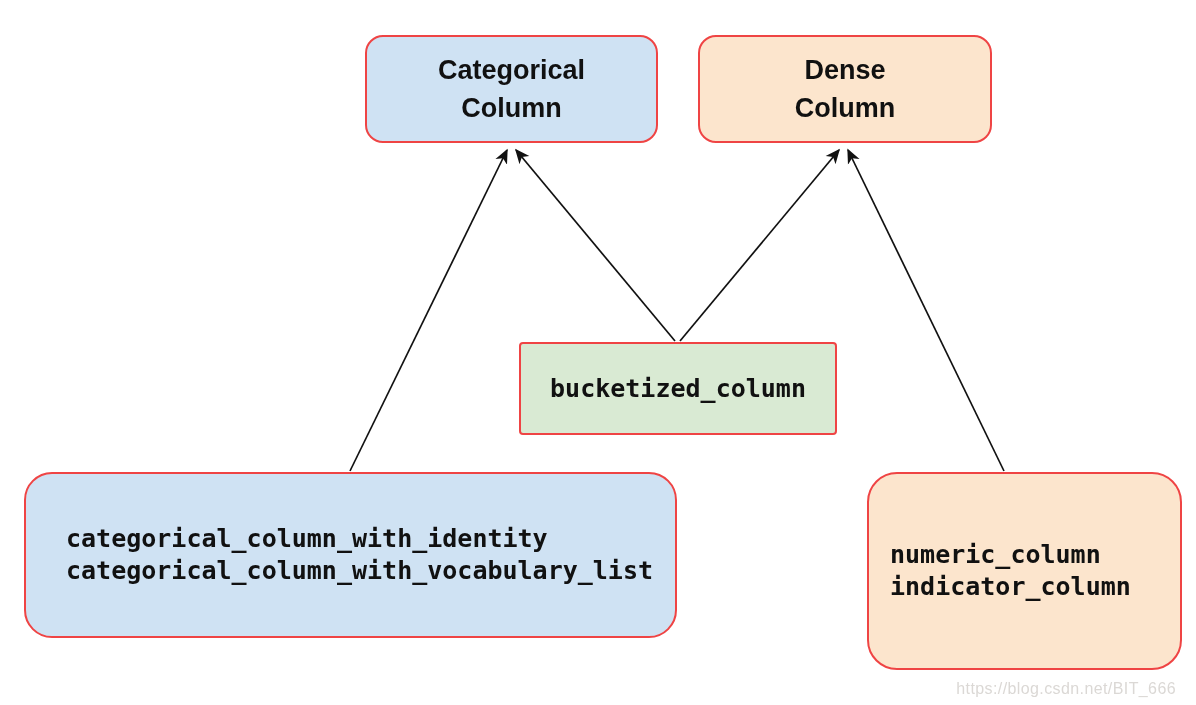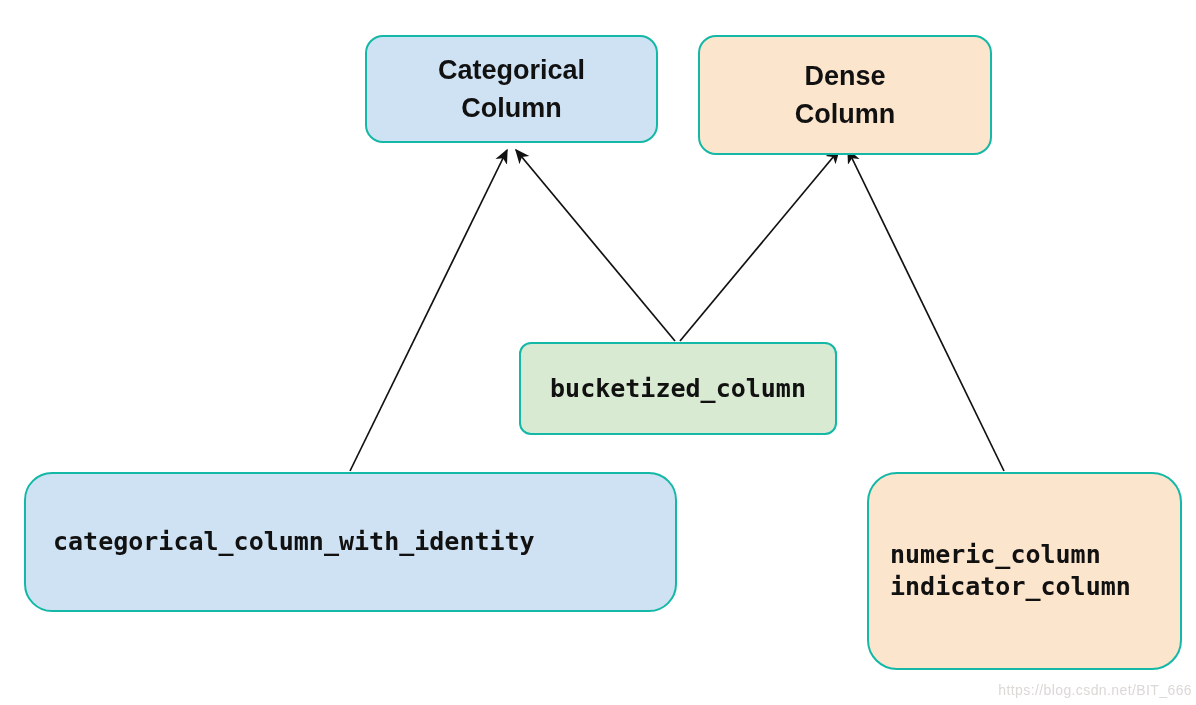--- a/index.html
+++ b/index.html
@@ -15,73 +15,73 @@
   .edges-layer {
     position: absolute;
     left: 0; top: 0;
     width: 1196px; height: 705px;
     z-index: 1;
   }
   .edges-layer line { stroke: #111111; stroke-width: 1.7; }
   .node {
     position: absolute;
     box-sizing: border-box;
-    border: 2px solid #14b8a6;
+    border: 2px solid #ef4444;
     z-index: 2;
   }
   .header-node {
     border-radius: 18px;
     display: flex;
     flex-direction: column;
     align-items: center;
     justify-content: center;
     text-align: center;
     font-weight: bold;
     font-size: 27px;
     line-height: 38px;
   }
   #node-categorical { left: 365px; top: 35px; width: 293px; height: 108px; }
-  #node-dense       { left: 698px; top: 35px; width: 294px; height: 120px; }
+  #node-dense       { left: 698px; top: 35px; width: 294px; height: 108px; }
   .mono {
     font-family: "DejaVu Sans Mono", monospace;
     font-weight: bold;
     font-size: 25px;
   }
   #node-bucketized {
     left: 519px; top: 342px; width: 318px; height: 93px;
-    border-radius: 12px;
+    border-radius: 4px;
     display: flex;
     align-items: center;
     justify-content: center;
   }
   #node-categorical-functions {
-    left: 24px; top: 472px; width: 653px; height: 140px;
+    left: 24px; top: 472px; width: 653px; height: 166px;
     border-radius: 28px;
     display: flex;
     flex-direction: column;
     justify-content: center;
-    padding-left: 27px;
+    padding-left: 40px;
     line-height: 32.5px;
   }
   #node-dense-functions {
     left: 847px; top: 472px; width: 315px; height: 198px;
     border-radius: 30px;
     display: flex;
     flex-direction: column;
     justify-content: center;
     padding-left: 21px;
     line-height: 32.5px;
   }
   .fn-line { white-space: nowrap; }
   .watermark {
     position: absolute;
-    right: 4px;
+    right: 20px;
     bottom: 7px;
     z-index: 3;
-    font-size: 14px;
+    font-size: 16px;
     letter-spacing: 0.4px;
     color: #dbd8d5;
     font-family: "Liberation Sans", sans-serif;
   }
 </style>
 </head>
 <body>
 
 <div class="stage">
 
@@ -106,20 +106,21 @@
     <span>Dense</span>
     <span>Column</span>
   </div>
 
   <div class="node mono" id="node-bucketized" style="background-color: rgb(217, 234, 211);">
     <span>bucketized_column</span>
   </div>
 
   <div class="node mono" id="node-categorical-functions" style="background-color: rgb(207, 226, 243);">
     <div class="fn-line">categorical_column_with_identity</div>
+    <div class="fn-line">categorical_column_with_vocabulary_list</div>
   </div>
 
   <div class="node mono" id="node-dense-functions" style="background-color: rgb(252, 229, 205); margin-left: 20px;">
     <div class="fn-line">numeric_column</div>
     <div class="fn-line">indicator_column</div>
   </div>
 
   <div class="watermark" style="color: rgb(219, 216, 213);">https://blog.csdn.net/BIT_666</div>
 
 </div>

